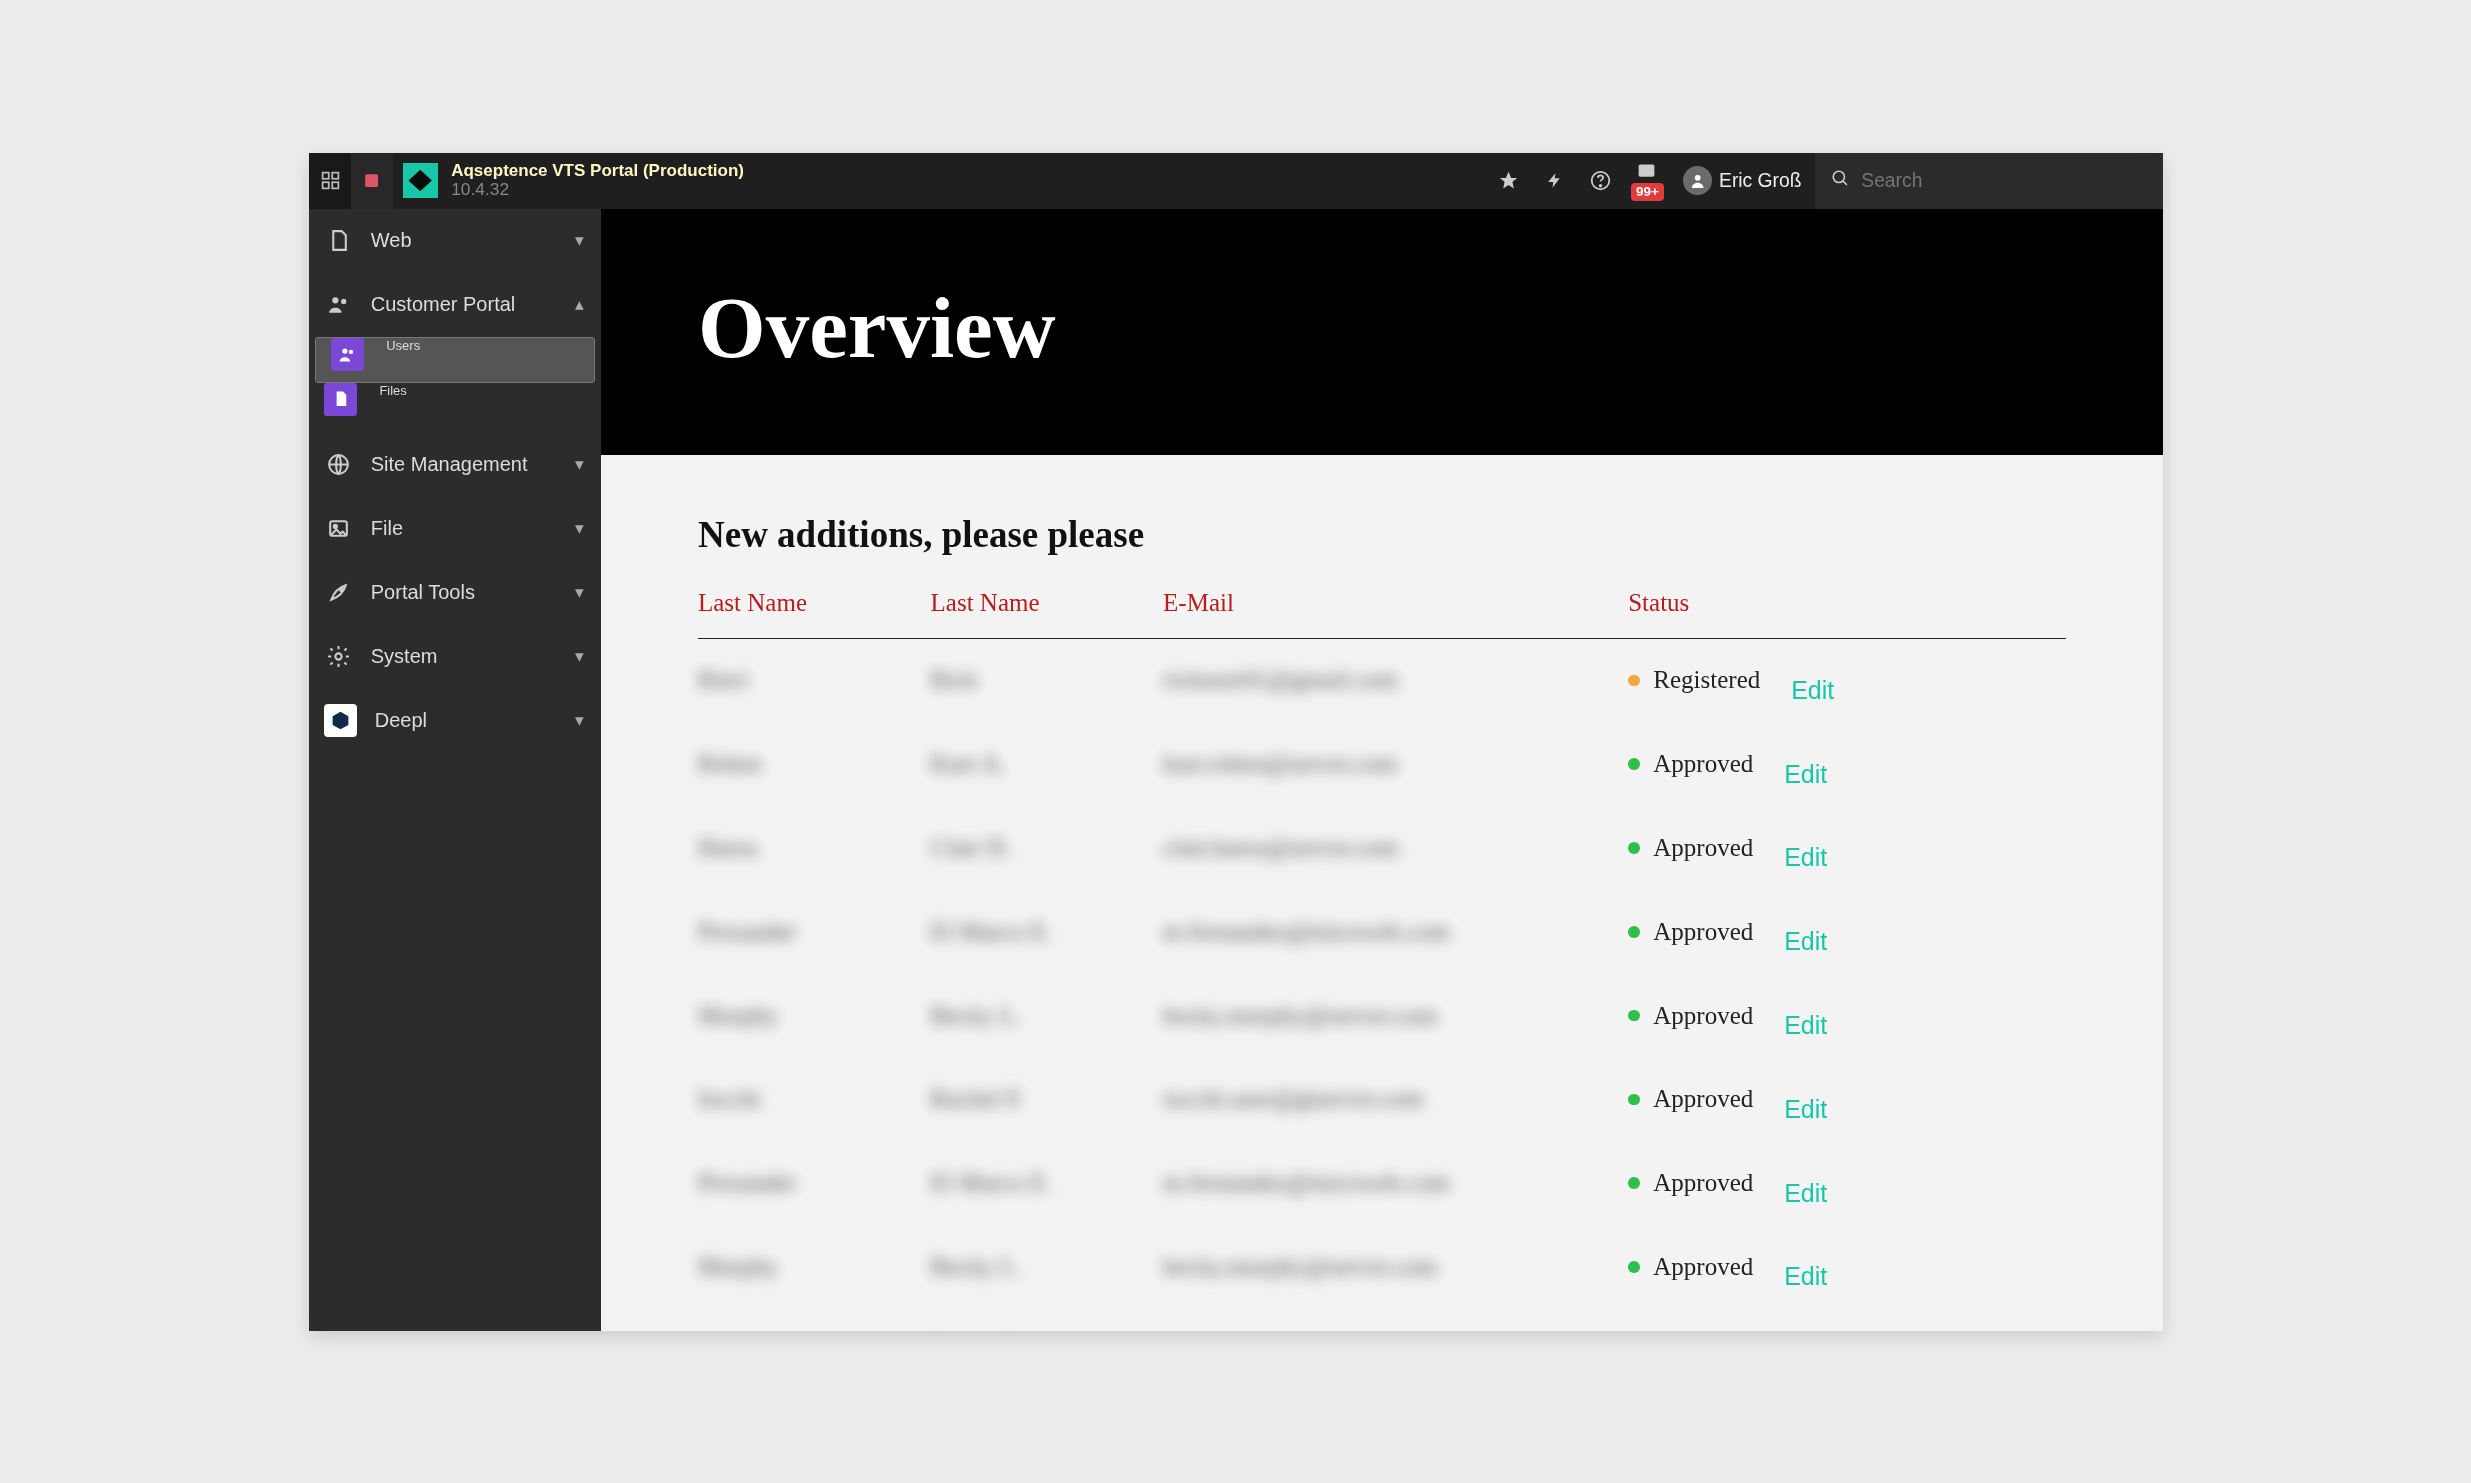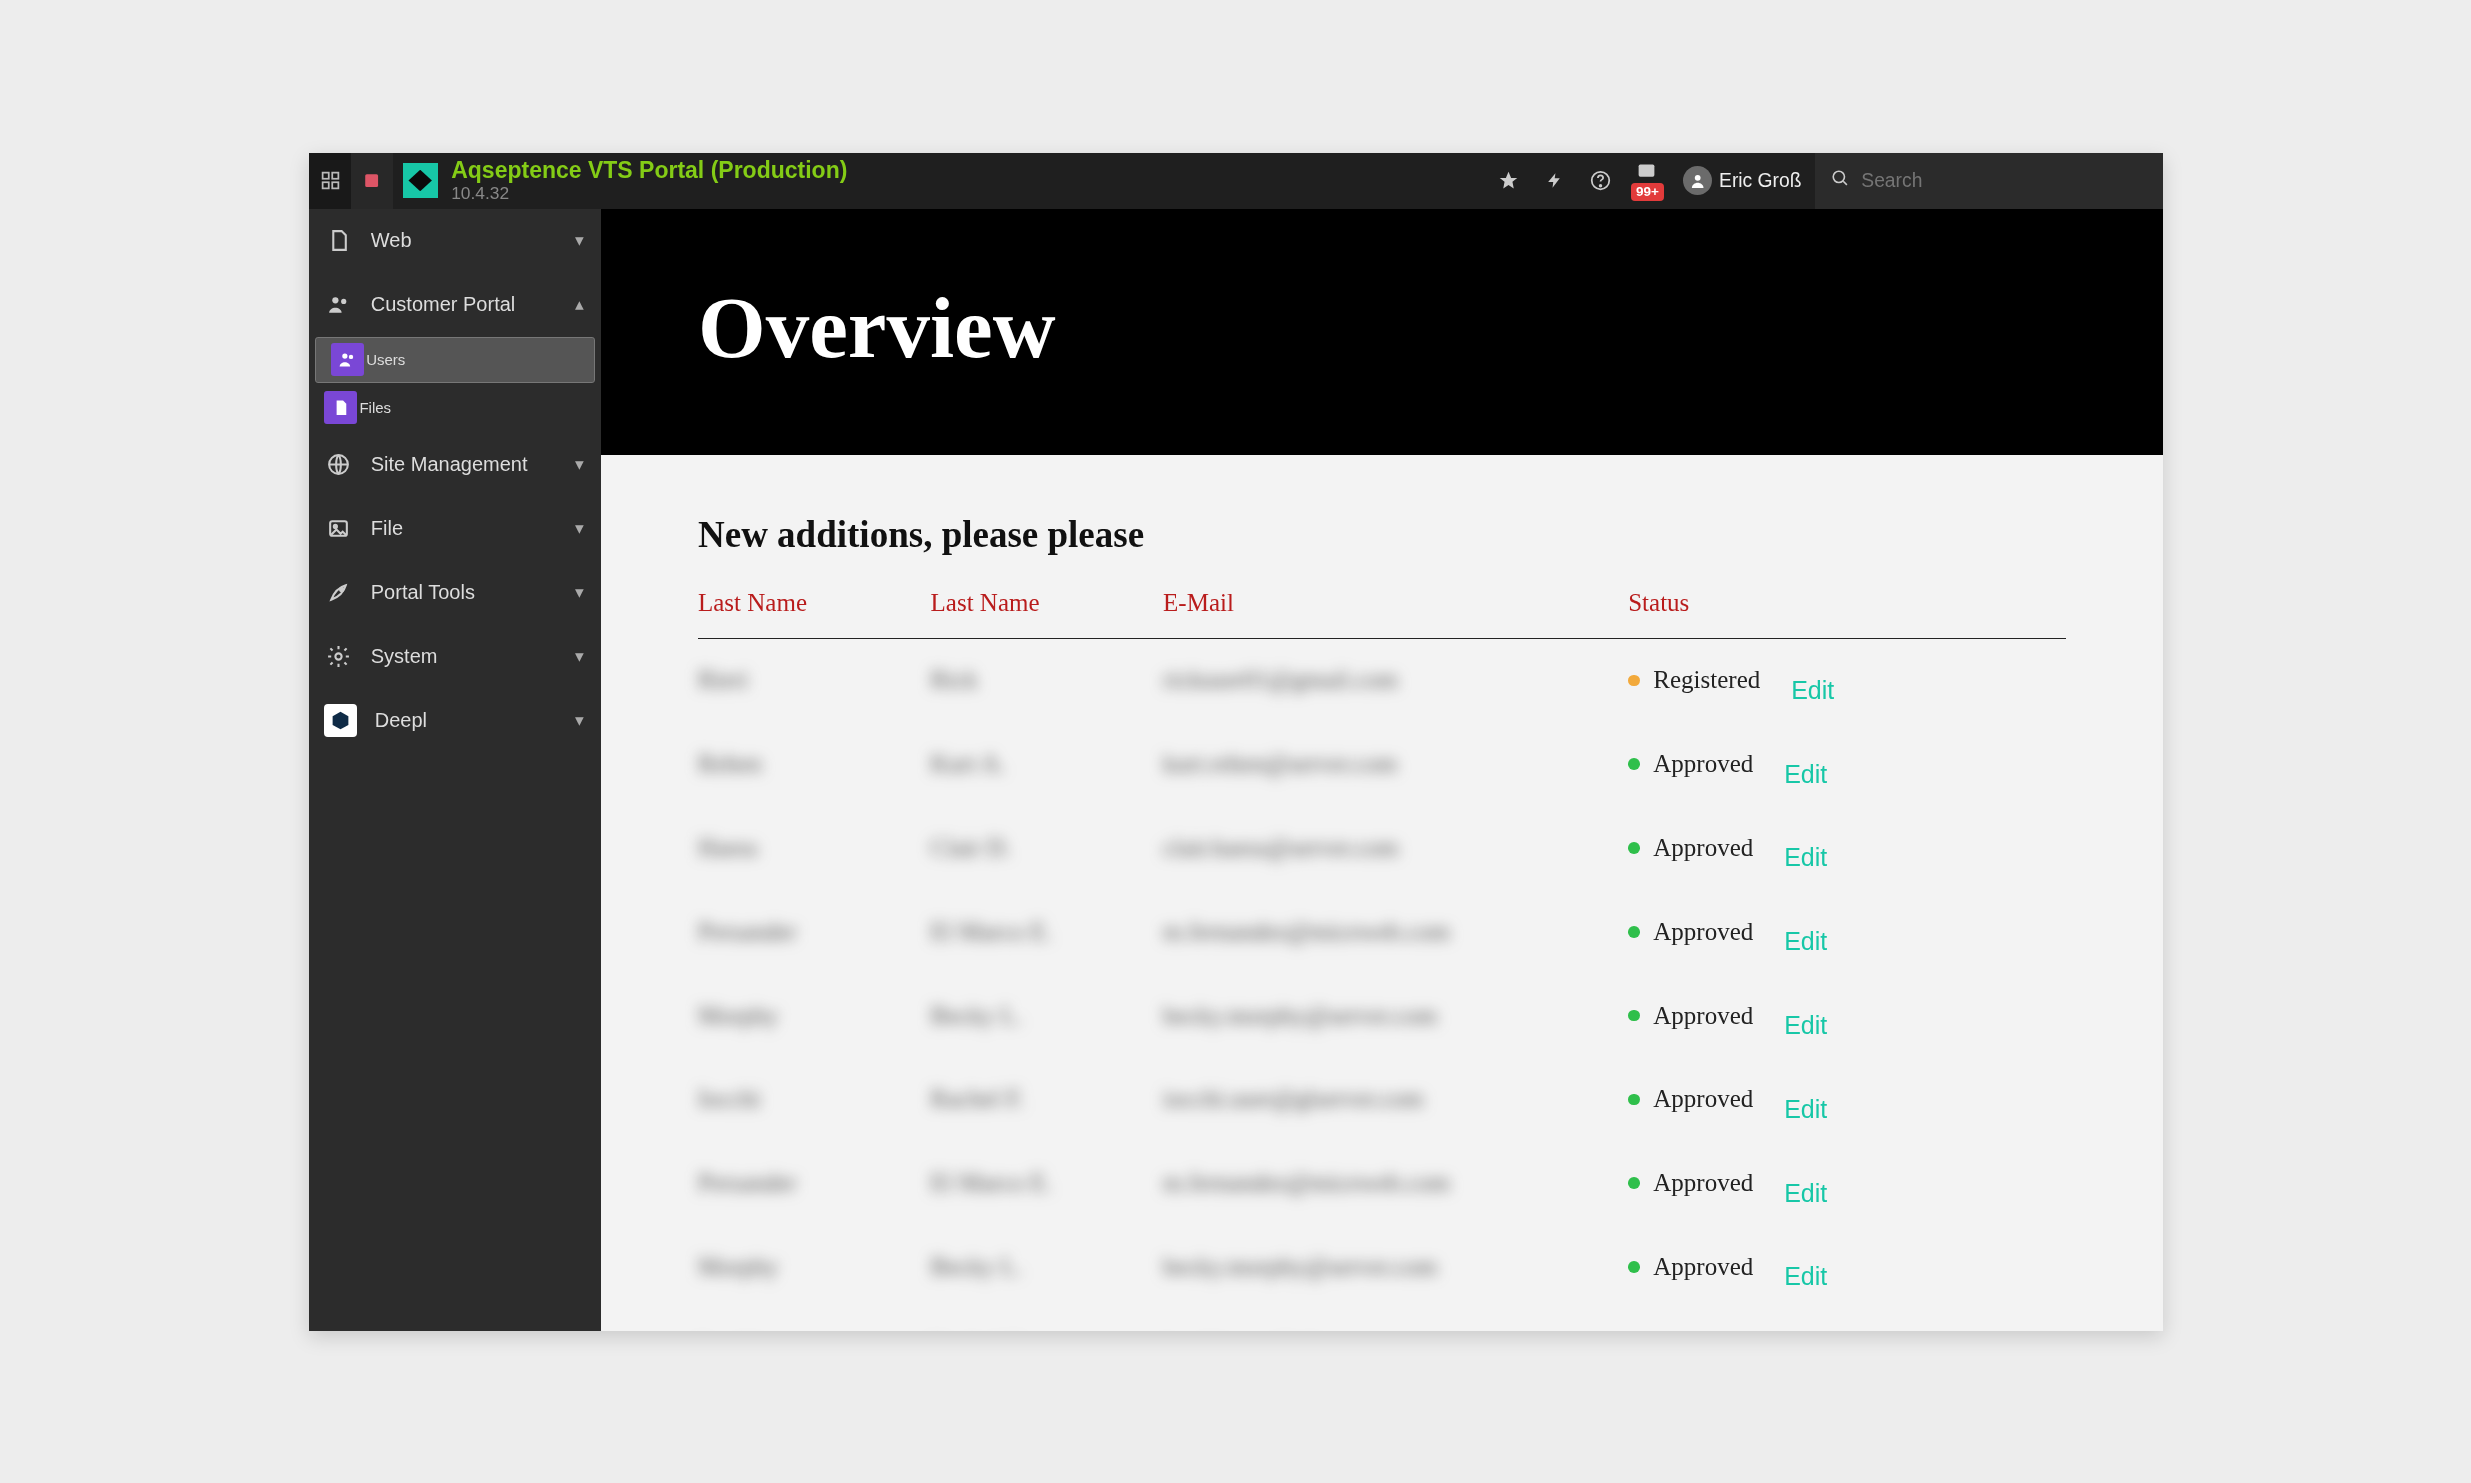--- a/index.html
+++ b/index.html
@@ -48,21 +48,21 @@
     position:relative;
   }
   .app-logo::before{
     content:"";
     position:absolute;
     inset:6.8px 5.8px 6.8px 5.8px;
     background:#0b0b0b;
     clip-path: polygon(50% 0,100% 50%,50% 100%,0 50%);
   }
   .app-title-block { margin-left:13.5px; line-height:1.1; }
-  .app-title { color:#84cc16; font-size:23px; font-weight:600; }
+  .app-title { color:#fef9c3; font-size:17px; font-weight:600; }
   .app-version { color:#888; font-size:17.4px; }
   .topbar-spacer { flex:1; }
   .topbar-right { display:flex; align-items:center; height:100%; }
   .tb-icon {
     width:46px; height:100%;
     display:flex; align-items:center; justify-content:center;
     color:#ccc; font-size:23px;
   }
   .badge99 {
     background:#e23b3b; color:#fff; font-size:13.5px; font-weight:700;
@@ -109,23 +109,23 @@
   .side-item .chev {
     margin-left:auto; color:#aaa; font-size:17.4px;
   }
   .side-icon {
     width:29px; height:29px;
     display:flex; align-items:center; justify-content:center;
     color:#ccc;
   }
   .side-icon svg { width:25px; height:25px; }
   .side-sub {
-    display:flex; align-items:center;
-    height:50px; padding-left:15.4px; gap:2px;
-    cursor:pointer; font-size:15px;
+    display:flex; align-items:flex-start;
+    height:50px; padding-left:15.4px; gap:22px;
+    cursor:pointer; font-size:13px;
   }
   .side-sub.active {
     background:#555;
     border:1px solid #777;
     margin: 0 5.8px;
     border-radius:2.9px;
     height:46px;
   }
   .sub-icon-box {
     width:33px; height:33px;

